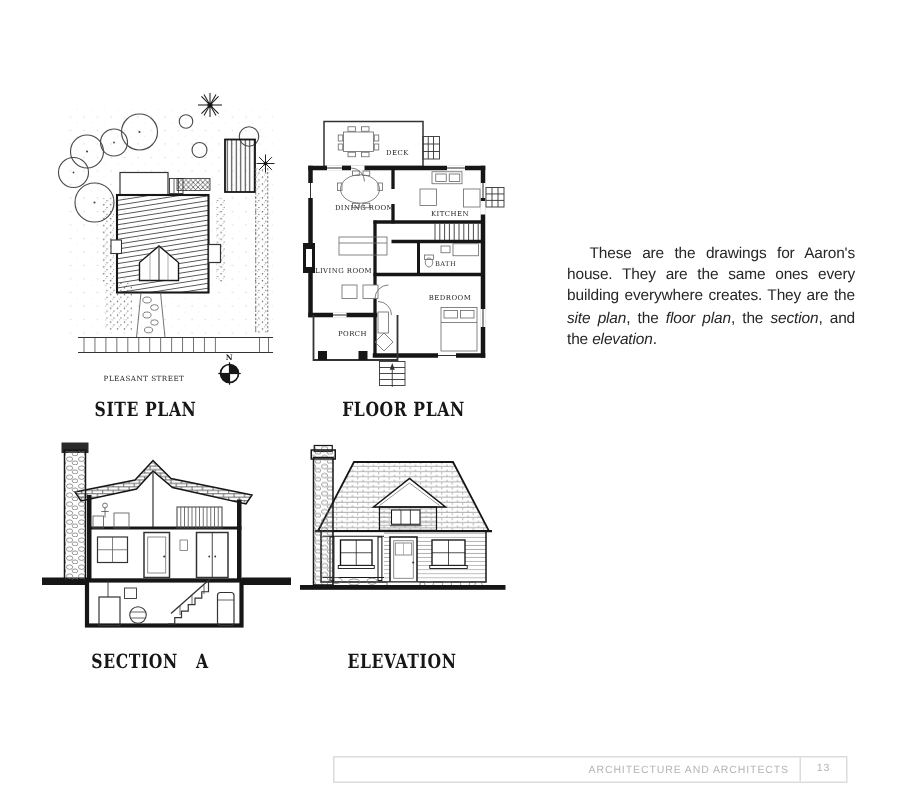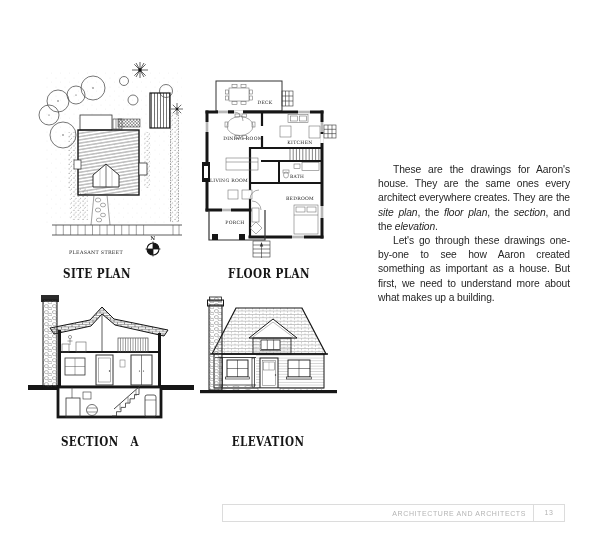--- a/index.html
+++ b/index.html
@@ -315,22 +315,21 @@
     <text class="lbl" x="41" y="62" text-anchor="middle" font-size="4.6">DINING ROOM</text>
     <text class="lbl" x="98" y="66" text-anchor="middle" font-size="4.6">KITCHEN</text>
     <text class="lbl" x="27" y="104" text-anchor="middle" font-size="4.6">LIVING ROOM</text>
     <text class="lbl" x="95" y="99.5" text-anchor="middle" font-size="4.4">BATH</text>
     <text class="lbl" x="98" y="122" text-anchor="middle" font-size="4.6">BEDROOM</text>
     <text class="lbl" x="33" y="146" text-anchor="middle" font-size="4.6">PORCH</text>
   </svg>
   <div class="abs plate-title" style="left:208px;top:266px;width:122px">FLOOR PLAN</div>
 
   <div class="abs bodytext" style="left:378px;top:163px;width:192px">
-    <p><span>These are the drawings for Aaron's house. They are the same ones every architect everywhere creates. They are the </span><span class="it">site plan</span><span>, the </span><span class="it">floor plan</span><span>, the </span><span class="it">section</span><span>, and the </span><span class="it">elevation</span><span>.</span></p>
-    <p>Let's go through these drawings one-by-one to see how Aaron created something as important as a house. But first, we need to understand more about what makes up a building.</p>
+    <p><span>These are the drawings for Aaron's house. They are the same ones every building everywhere creates. They are the </span><span class="it">site plan</span><span>, the </span><span class="it">floor plan</span><span>, the </span><span class="it">section</span><span>, and the </span><span class="it">elevation</span><span>.</span></p>
   </div>
 
   <svg class="abs" style="left:28px;top:292px" width="166" height="136" viewBox="0 0 166 136">
 
     <polygon points="22,36 62,28 74,15 86,27 140,38 136,44 87,33 74,22 63,34 26,42" fill="url(#brickpat)" stroke="#161616" stroke-width="1"></polygon>
     <line x1="74" y1="22" x2="74" y2="60" stroke="#333" stroke-width="0.8"></line>
 
     <g stroke="#161616">
       <line x1="31.5" y1="38" x2="31.5" y2="95" stroke-width="3"></line>
       <line x1="131.5" y1="41" x2="131.5" y2="95" stroke-width="3"></line>

